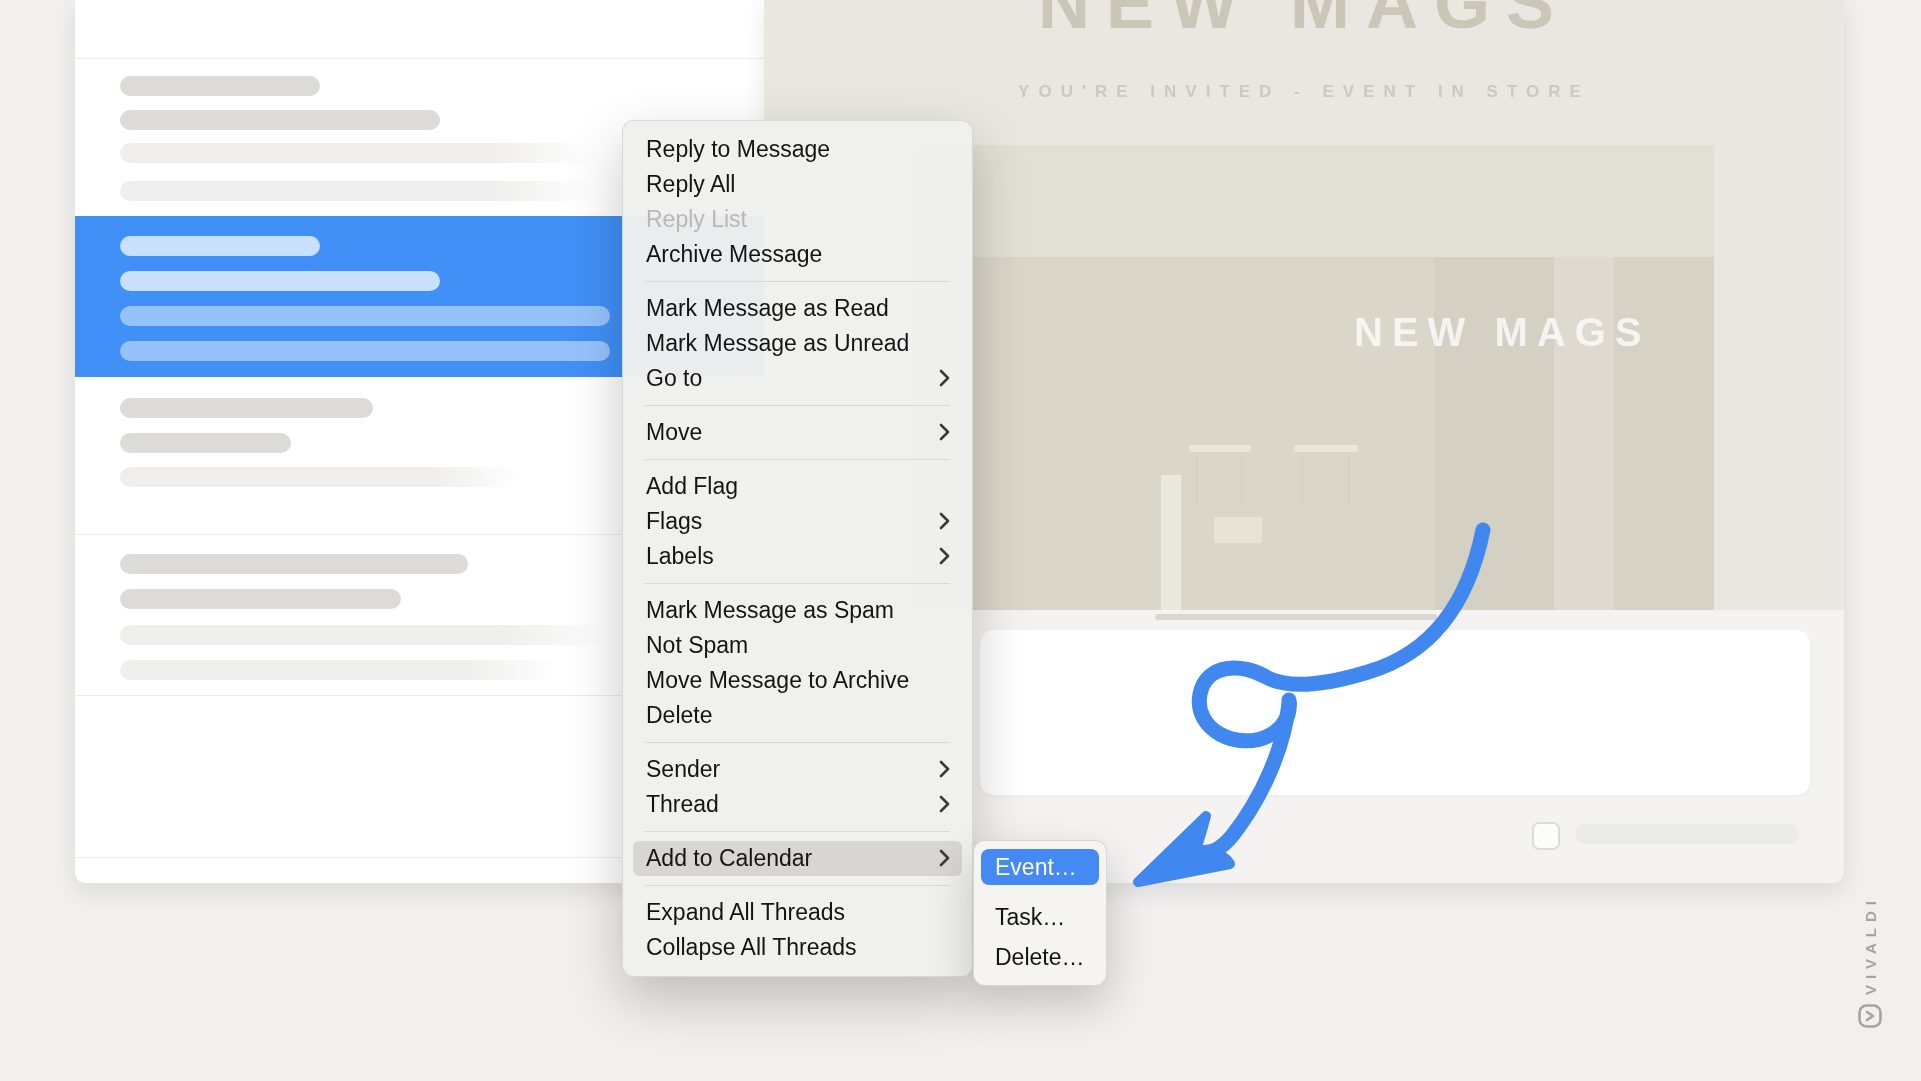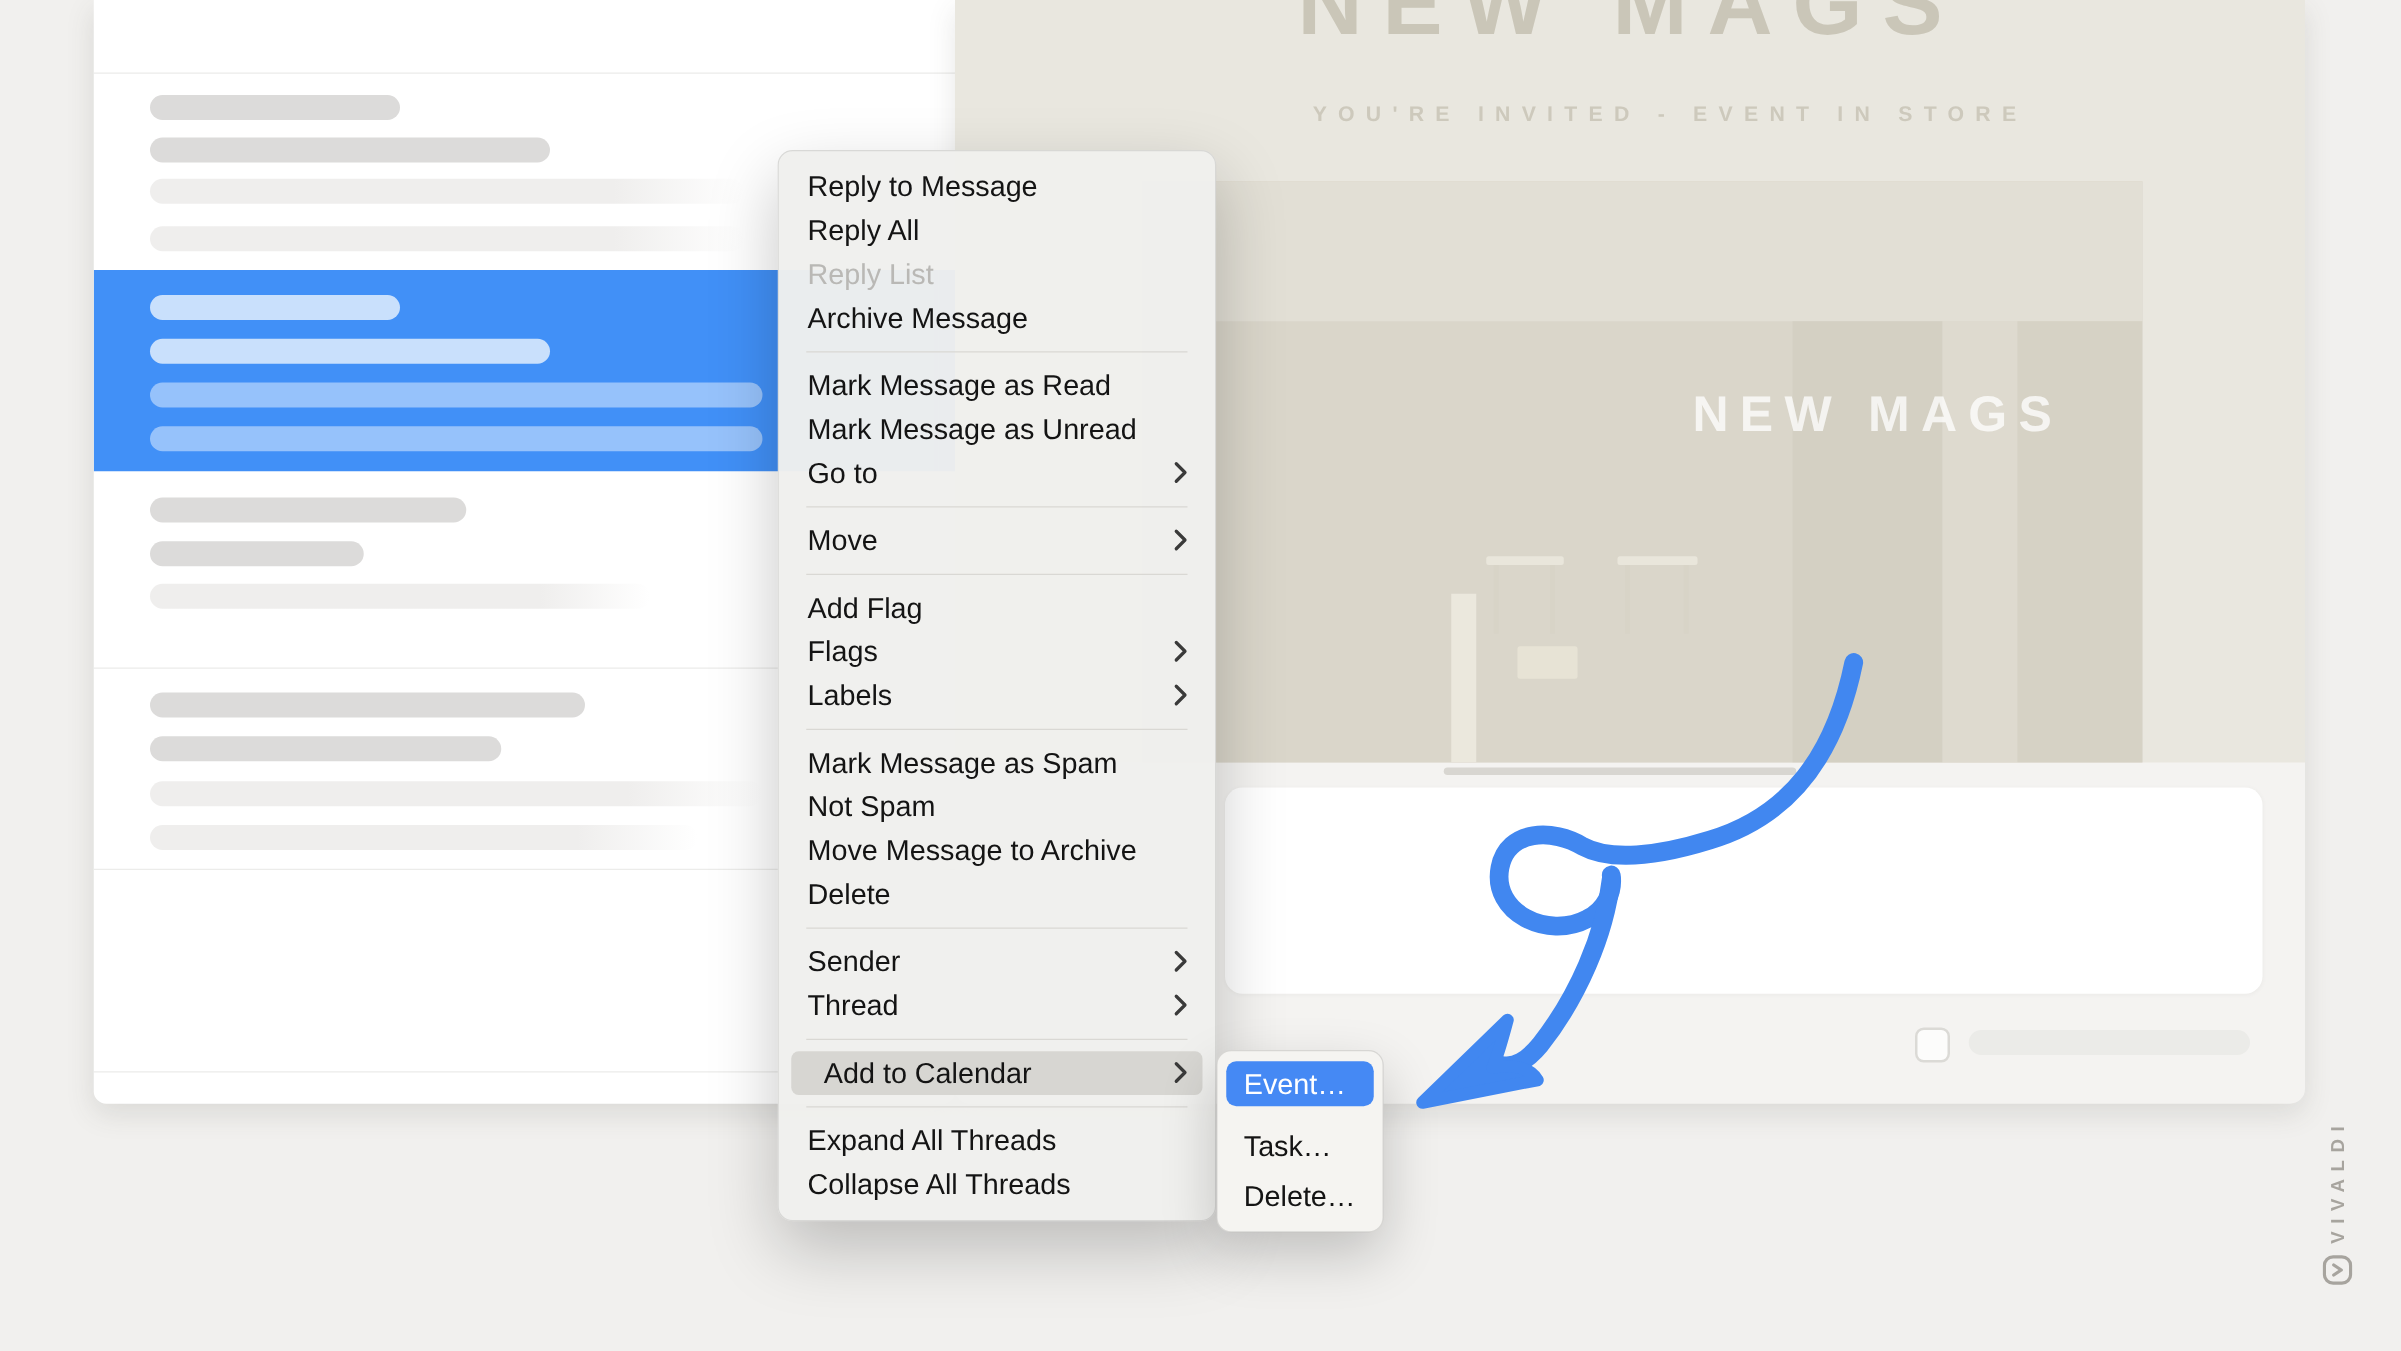--- a/index.html
+++ b/index.html
@@ -21,21 +21,21 @@
   .s-b2{background:rgba(255,255,255,.45);}
   .ml-bottom{position:absolute;left:0;bottom:0;width:100%;height:25px;border-top:1px solid #ececea;}
 
   
   .email-pane{left:764px;top:0;width:1080px;height:883px;background:#f4f3f1;
     border-radius:0 0 12px 12px;box-shadow:0 8px 22px rgba(70,68,60,.13);z-index:1;overflow:hidden;}
   .newsletter{position:absolute;left:0;top:0;width:100%;height:610px;background:var(--newsletter-beige);}
   .nl-heading{position:absolute;left:0;top:-38px;width:100%;text-align:center;
     font-size:72px;font-weight:800;letter-spacing:16px;color:#cac6b8;white-space:nowrap;}
   .nl-tagline{position:absolute;left:0;top:82px;width:100%;text-align:center;
-    font-size:17px;font-weight:600;letter-spacing:9px;color:#cdc9bc;white-space:nowrap;padding-left:32px;}
+    font-size:17px;font-weight:600;letter-spacing:9px;color:#cdc9bc;white-space:nowrap;}
   .photo{position:absolute;left:150px;top:145px;width:800px;height:465px;background:#dad6ca;overflow:hidden;}
   .photo-top{position:absolute;left:0;top:0;width:100%;height:112px;background:#e2dfd5;}
   .shelfA{position:absolute;left:520px;top:112px;width:120px;height:353px;background:#d4d0c3;}
   .shelfMid{position:absolute;left:640px;top:112px;width:60px;height:353px;background:#dedacf;}
   .shelfB{position:absolute;left:700px;top:112px;width:100px;height:353px;background:#d6d2c5;}
   .tabletop{position:absolute;width:62px;height:7px;background:#e9e6db;border-radius:2px;}
   .tableleg{position:absolute;width:4px;height:55px;background:#d8d4c7;}
   .books{position:absolute;left:300px;top:372px;width:48px;height:26px;background:#e7e3d5;border-radius:2px;}
   .wpanel{position:absolute;left:247px;top:330px;width:20px;height:135px;background:#ebe8dd;}
   .photo-caption{position:absolute;left:440px;top:165px;font-size:40px;font-weight:700;
@@ -61,21 +61,21 @@
     background:#fcfcfb;border:2px solid #dbdad6;box-sizing:border-box;}
   .pill-bar{position:absolute;left:811px;top:824px;width:225px;height:20px;border-radius:10px;background:#ebebe8;}
 
   
   .ctx-menu{left:622px;top:120px;width:351px;background:rgba(240,239,237,.97);
     border:1px solid rgba(0,0,0,.10);border-radius:12px;box-shadow:0 22px 55px rgba(0,0,0,.22);
     padding:11px 0;box-sizing:border-box;z-index:10;}
   .mi{position:relative;height:35px;line-height:35px;padding-left:23px;
     font-size:23px;color:#141414;white-space:nowrap;}
   .mi.disabled{color:#b9b8b5;}
-  .mi.hl{background:#d7d6d2;border-radius:6px;margin:0 10px;padding-left:26px;}
+  .mi.hl{background:#d7d6d2;border-radius:6px;margin:0 10px;padding-left:13px;}
   .mi .chev{position:absolute;right:22px;top:8px;}
   .mi.hl .chev{right:12px;}
   .msep{height:1px;background:#d9d8d4;margin:9px 22px;}
 
   
   .submenu{left:973px;top:840px;width:134px;background:#f5f4f1;
     border:1px solid rgba(0,0,0,.12);border-radius:12px;box-shadow:0 18px 45px rgba(0,0,0,.20);
     padding:8px 7px;box-sizing:border-box;z-index:11;}
   .smi{height:40px;line-height:40px;padding-left:14px;font-size:23px;color:#141414;white-space:nowrap;}
   .smi.sel{height:36px;line-height:36px;border-radius:8px;background:var(--accent-blue);

